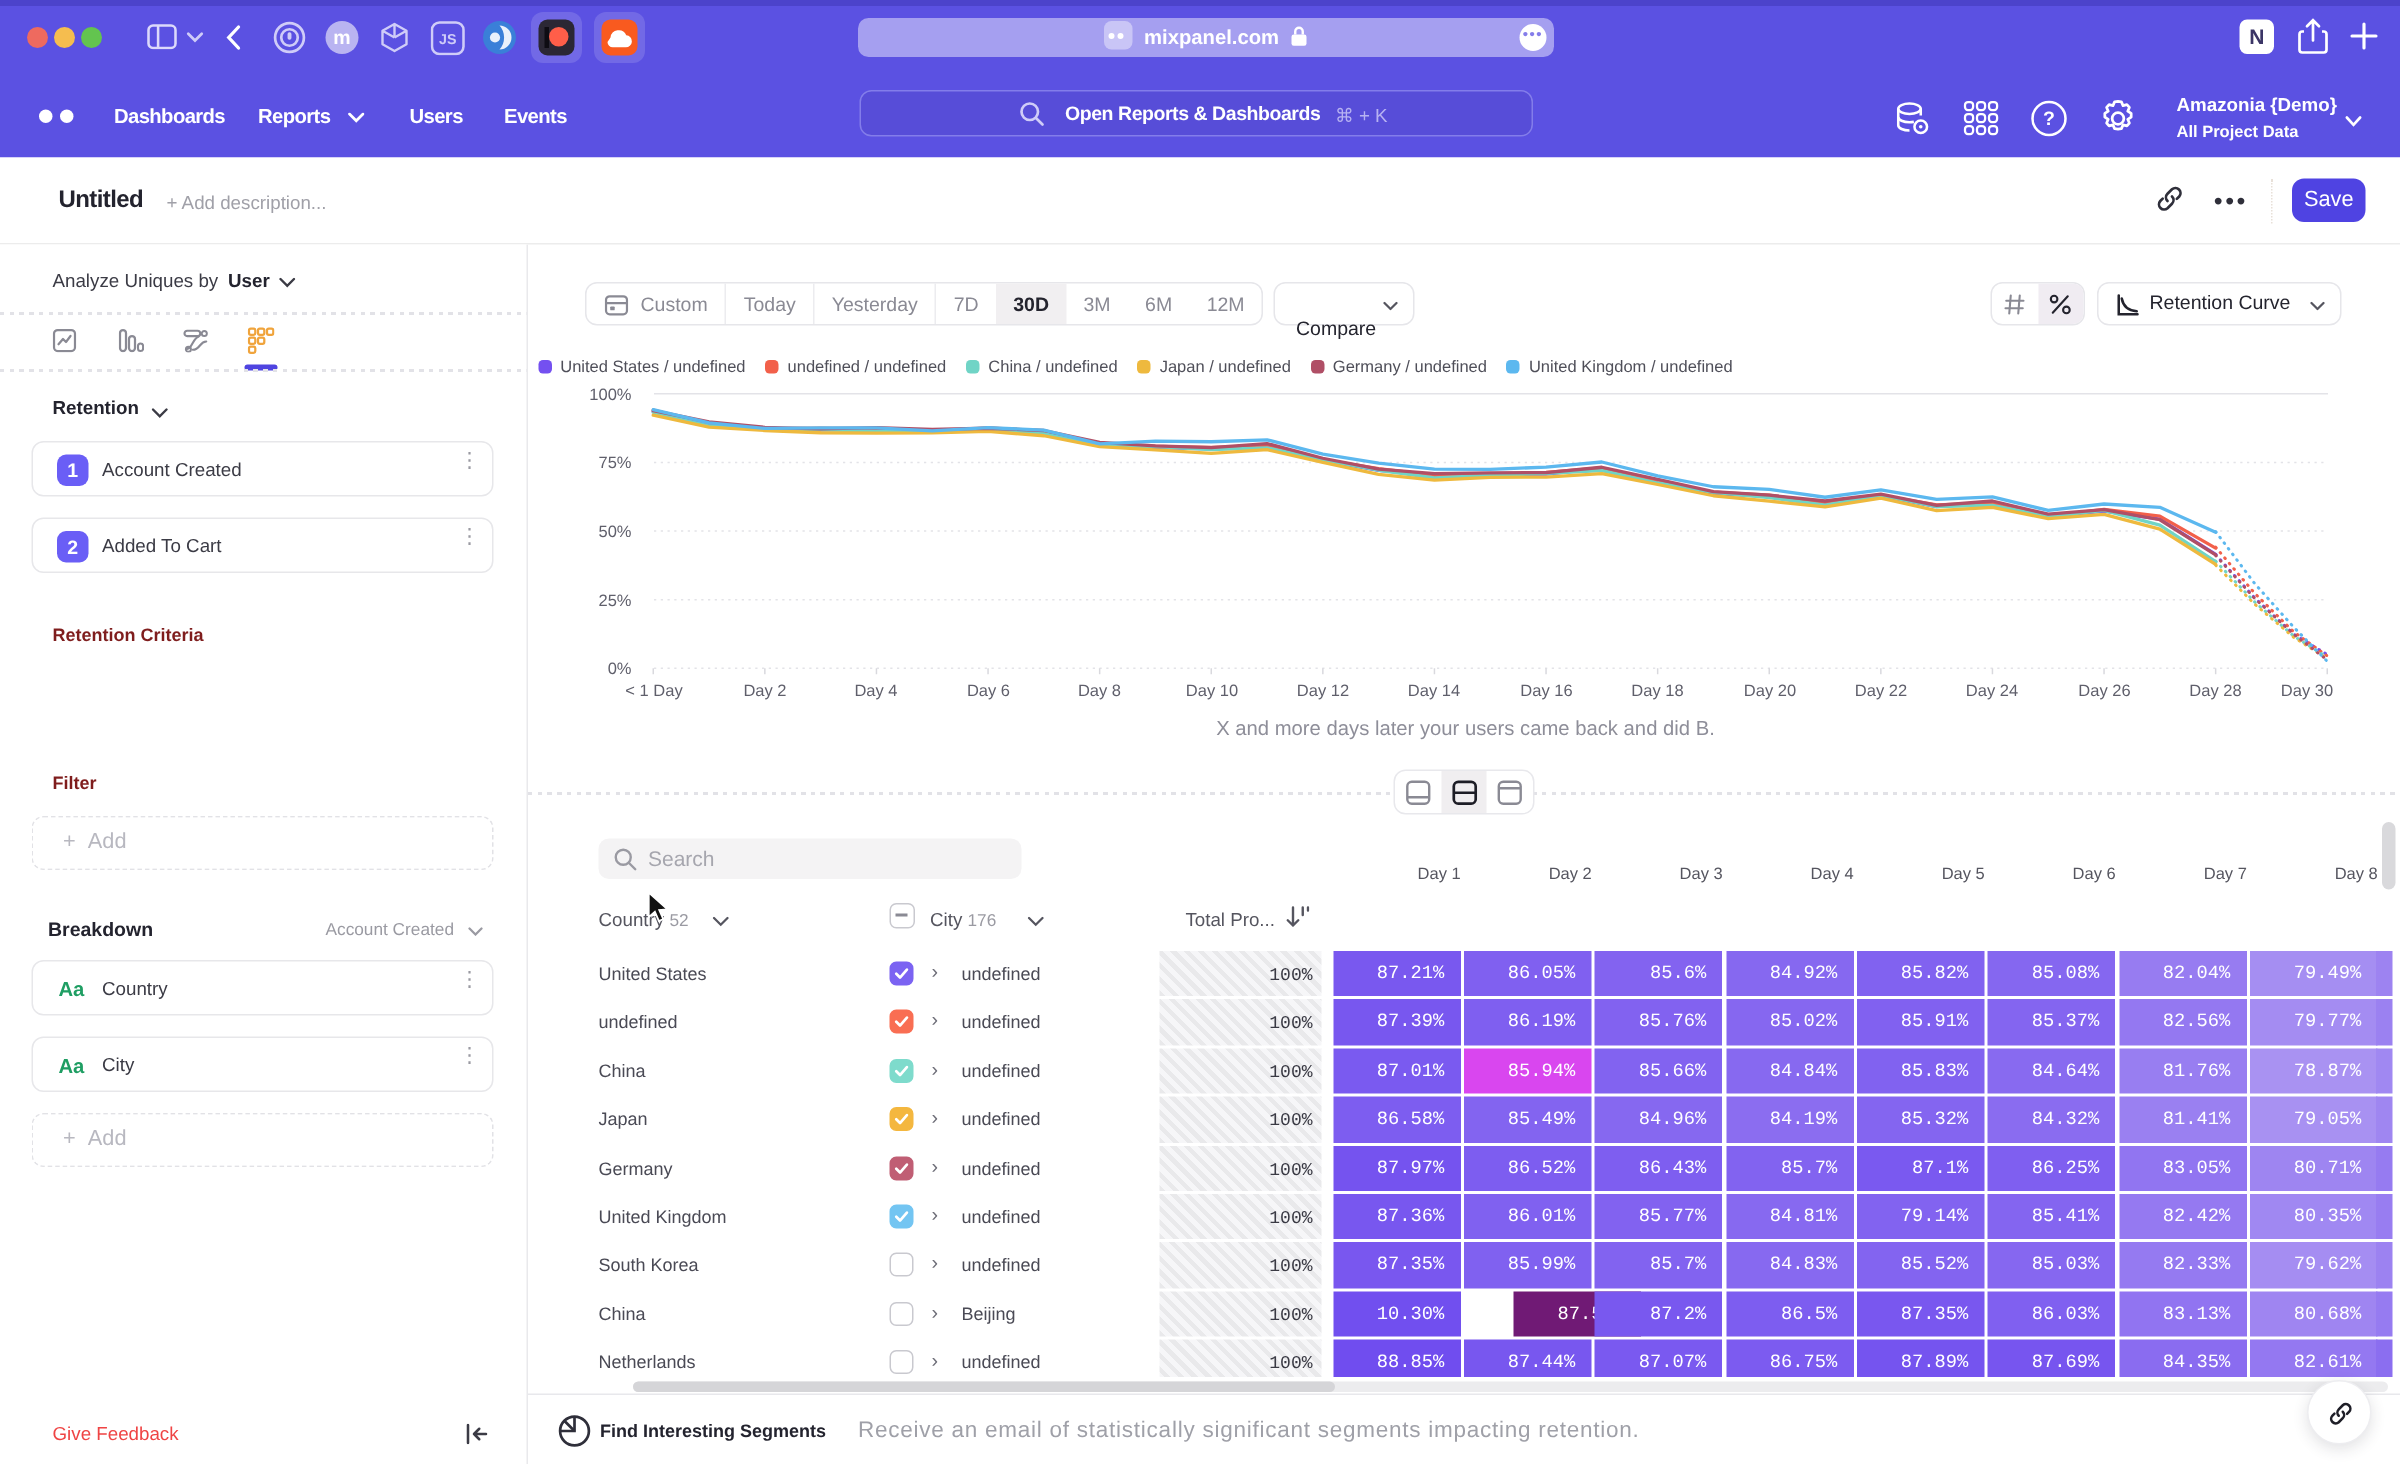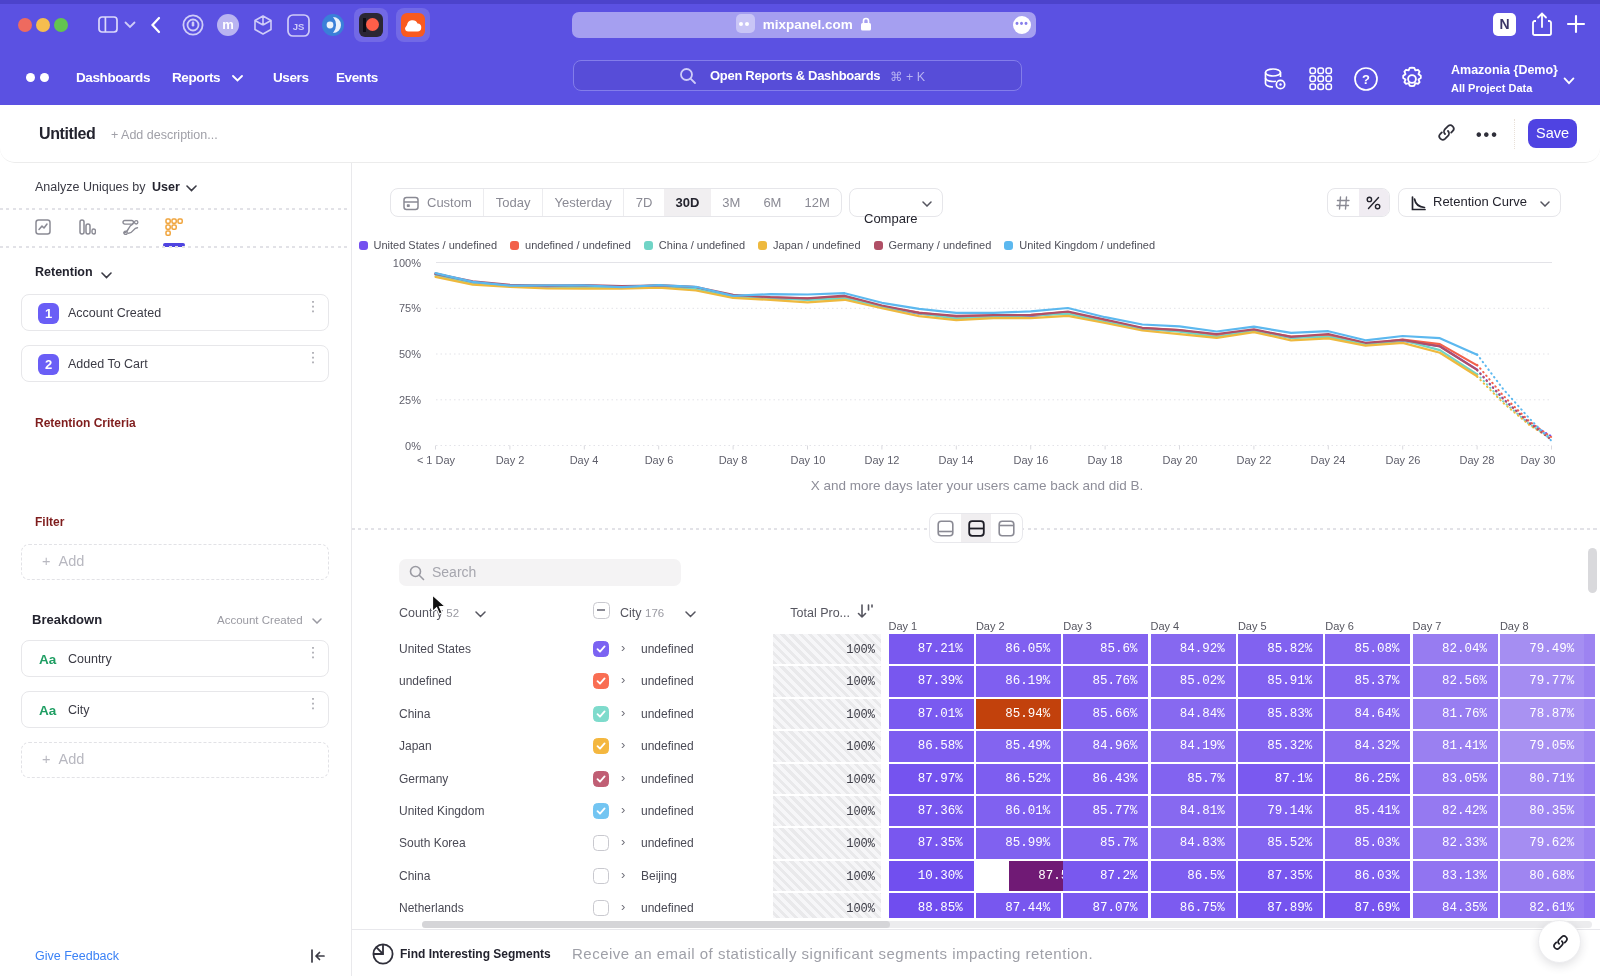--- a/index.html
+++ b/index.html
@@ -17,41 +17,41 @@
 .addr .dots-circle { position:absolute; right:5px; top:4px; width:18px; height:18px; background:#fff; border-radius:50%; color:#857dea; font-weight:700; font-size:10px; line-height:16px; letter-spacing:1px; text-align:center;}
 .navlink { position:absolute; top:70px; color:#fff; font-size:13.5px; letter-spacing:-0.4px; font-weight:700; }
 #navsearch { position:absolute; left:573px; top:60px; width:449px; height:31px; background:#574dd8; border:1px solid #837dea; border-radius:8px; color:#fff; }
 #navsearch .txt { position:absolute; left:136px; top:7px; font-size:13px; letter-spacing:-0.3px; font-weight:700; }
 #navsearch .kbd { position:absolute; left:316px; top:8px; font-size:12.5px; color:#b7b2f2; font-weight:400;}
 .acct { position:absolute; left:1451px; color:#fff; }
 .acct .l1 { font-size:12.5px; font-weight:700; }
 .acct .l2 { font-size:11px; font-weight:700; margin-top:5px; }
 
 
-#pagehead { position:absolute; left:0; top:105px; width:1600px; height:58px; background:#fff; border-bottom:1px solid #ececec;border-radius:15px; }
+#pagehead { position:absolute; left:0; top:105px; width:1600px; height:58px; background:#fff; border-bottom:1px solid #ececec; }
 #pagehead .title { position:absolute; left:39px; top:20px; font-size:16px; letter-spacing:-0.4px; color:#23232e; font-weight:700;}
 #pagehead .desc { position:absolute; left:111px; top:23px; font-size:12.5px; color:#a0a0a8; }
 #pagehead .dots3 { position:absolute; left:1476px; top:21px; color:#2f2f3a; font-size:16px; letter-spacing:2px; font-weight:700;}
 .savebtn { position:absolute; left:1528px; top:14px; width:49px; height:29px; background:#4f43e2; border-radius:8px; color:#fff; font-size:14.5px; font-weight:500; text-align:center; line-height:29px; }
 
 
 #sidebar { position:absolute; left:0; top:163px; width:352px; height:813px; background:#fff; border-right:1px solid #e9e9ec; }
 .sb-analyze { position:absolute; left:35px; top:17px; font-size:12.5px; color:#3b3b45; }
 .sb-user { position:absolute; left:152px; top:17px; font-size:12.5px; color:#23232e; font-weight:700;}
 .dashline { position:absolute; left:0; width:351px; height:1.5px; background:repeating-linear-gradient(90deg,#e2e2e7 0 3px,transparent 3px 6.5px); }
 .sb-label { position:absolute; left:35px; font-size:12px; color:#7f1d1d; font-weight:700; }
 .sb-h { position:absolute; left:35px; font-size:12.5px; color:#23232e; font-weight:700; }
 .card { position:absolute; left:21px; width:308px; height:37px; border:1px solid #e7e7ea; border-radius:8px; background:#fff; }
 .card .badge { position:absolute; left:16px; top:8px; width:21px; height:21px; background:#6a5ef6; border-radius:6px; color:#fff; font-size:13px; font-weight:700; text-align:center; line-height:21px; }
 .card .aa { position:absolute; left:17px; top:11px; color:#1f9e63; font-size:13.5px; font-weight:700; }
 .card .ctext { position:absolute; left:46px; top:11px; font-size:12.5px; color:#3b3b45; }
 .card .vdots { position:absolute; right:12px; top:7px; color:#9a9aa2; font-size:14px; line-height:8px; text-align:center; width:10px;}
 .addcard { position:absolute; left:21px; width:308px; height:36px; border:1.5px dashed #e2e2e6; border-radius:8px; color:#b8b8c0; font-size:14.5px; }
 .addcard span { position:absolute; left:20px; top:8px; }
-.sb-foot { position:absolute; left:35px; top:786px; font-size:12.5px; color:#3b82f6; }
+.sb-foot { position:absolute; left:35px; top:786px; font-size:12.5px; color:#ef4444; }
 
 
 .tabbar { position:absolute; left:390px; top:188px; height:29px; border:1px solid #e6e6ea; border-radius:8px; display:flex; align-items:center; background:#fff;}
 .tab { font-size:13px; color:#8a8a94; padding:0 11.5px; height:27px; line-height:27px; position:relative;}
 .tab.sep { border-left:1px solid #ececef; }
 .tab.sel { background:#f1eff1; color:#24242e; font-weight:700; }
 .ctrl { position:absolute; top:188px; height:29px; border:1px solid #e6e6ea; border-radius:8px; background:#fff; font-size:13px; color:#24242e; }
 .legend { position:absolute; left:352px; top:239px; width:1248px; text-align:left; font-size:11px; letter-spacing:0px; color:#4f4f59; }
 .leg { margin:0 6.5px; }
 .sw { display:inline-block; width:9px; height:9px; border-radius:3px; margin-right:6px; vertical-align:-1px; }
@@ -60,21 +60,21 @@
 .sep-dash { position:absolute; left:352px; top:528px; width:1248px; height:1.5px; background:repeating-linear-gradient(90deg,#e2e2e7 0 3px,transparent 3px 6.5px); }
 #viewtoggle { position:absolute; left:929px; top:513px; width:94px; height:30px; background:#fff; border:1px solid #e8e8ec; border-radius:8px; display:flex; }
 #viewtoggle .vt { flex:1; display:flex; align-items:center; justify-content:center; }
 #viewtoggle .vt.sel { background:#f0eef0; }
 #searchbox { position:absolute; left:399px; top:559px; width:282px; height:27px; background:#f4f3f4; border-radius:7px; color:#a6a6ae; font-size:14px; }
 #searchbox span { position:absolute; left:33px; top:5px; }
 
 
 .th { position:absolute; top:606px; font-size:12.5px; color:#55555f; font-weight:500;}
 .th .num { color:#9a9aa2; font-weight:400; font-size:11.5px; }
-.dayh { position:absolute; top:620px; width:85.3px; text-align:left; font-size:11px; color:#55555f; font-weight:500;}
+.dayh { position:absolute; top:577px; width:85.3px; text-align:right; font-size:11px; color:#55555f; font-weight:500;}
 .trow { position:absolute; left:0; width:1248px; height:32.4px; }
 .trow .tname { position:absolute; left:399px; top:9px; font-size:12px; color:#4a4a55; }
 .trow .cb { position:absolute; left:593px; top:8px; width:16px; height:16px; border-radius:4.5px; border:1.5px solid #ccc; }
 .trow .cb svg { position:absolute; left:1px; top:1px; }
 .trow .cb-empty { background:#fff; border-color:#c9c9cf; }
 .trow .chev { position:absolute; left:621px; top:7px; color:#6e6e78; font-size:13px; }
 .trow .tval { position:absolute; left:641px; top:9px; font-size:12px; color:#4a4a55; }
 .trow .totcell { position:absolute; left:773px; top:1px; width:108px; height:30.4px; background:repeating-linear-gradient(45deg,#e9e9eb 0 3px,#f6f6f8 3px 6.5px); }
 .trow .tottext { position:absolute; right:6px; top:9px; font-family:"Liberation Mono",monospace; font-size:12px; color:#3a3a44; }
 .trow .pcell { position:absolute; top:1px; width:85.3px; height:30.4px; color:#fff; font-family:"Liberation Mono",monospace; font-size:12.5px; text-align:right; padding-right:11px; line-height:31.6px; box-sizing:border-box; }
@@ -507,21 +507,21 @@
             <svg width="12" height="12" viewBox="0 0 12 12">
               <path d="M2.5 6.2 L5 8.7 L9.6 3.4" stroke="#fff" stroke-width="1.8" fill="none" stroke-linecap="round" stroke-linejoin="round"></path>
             </svg>
           </span>
           <span class="chev">›</span>
           <span class="tval">undefined</span>
           <span class="totcell">
             <span class="tottext">100%</span>
           </span>
           <span class="pcell" style="left:888.5px;background:rgb(122,90,240)">87.01%</span>
-          <span class="pcell" style="left:975.9px;background:#c2410c">85.94%</span>
+          <span class="pcell" style="left:975.9px;background:#d946ef">85.94%</span>
           <span class="pcell" style="left:1063.2px;background:rgb(130,99,240)">85.66%</span>
           <span class="pcell" style="left:1150.5px;background:rgb(135,105,240)">84.84%</span>
           <span class="pcell" style="left:1237.9px;background:rgb(129,98,240)">85.83%</span>
           <span class="pcell" style="left:1325.2px;background:rgb(136,106,240)">84.64%</span>
           <span class="pcell" style="left:1412.6px;background:rgb(152,126,241)">81.76%</span>
           <span class="pcell" style="left:1499.9px;background:rgb(169,146,242)">78.87%</span>
           <span class="pcell sliver" style="background:rgb(160,136,242)"></span>
         </div>
 <div class="trow" style="top:730.2px">
           <span class="tname">Japan</span>

